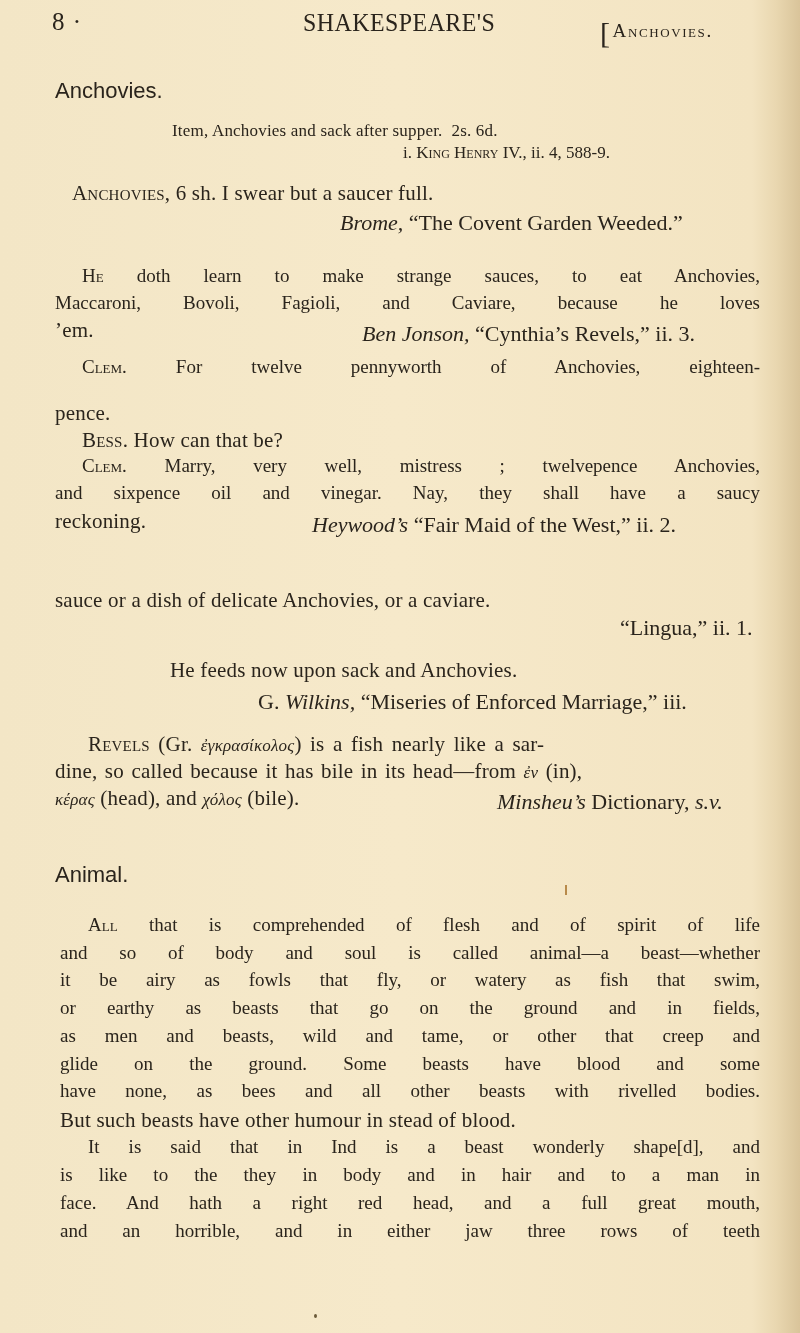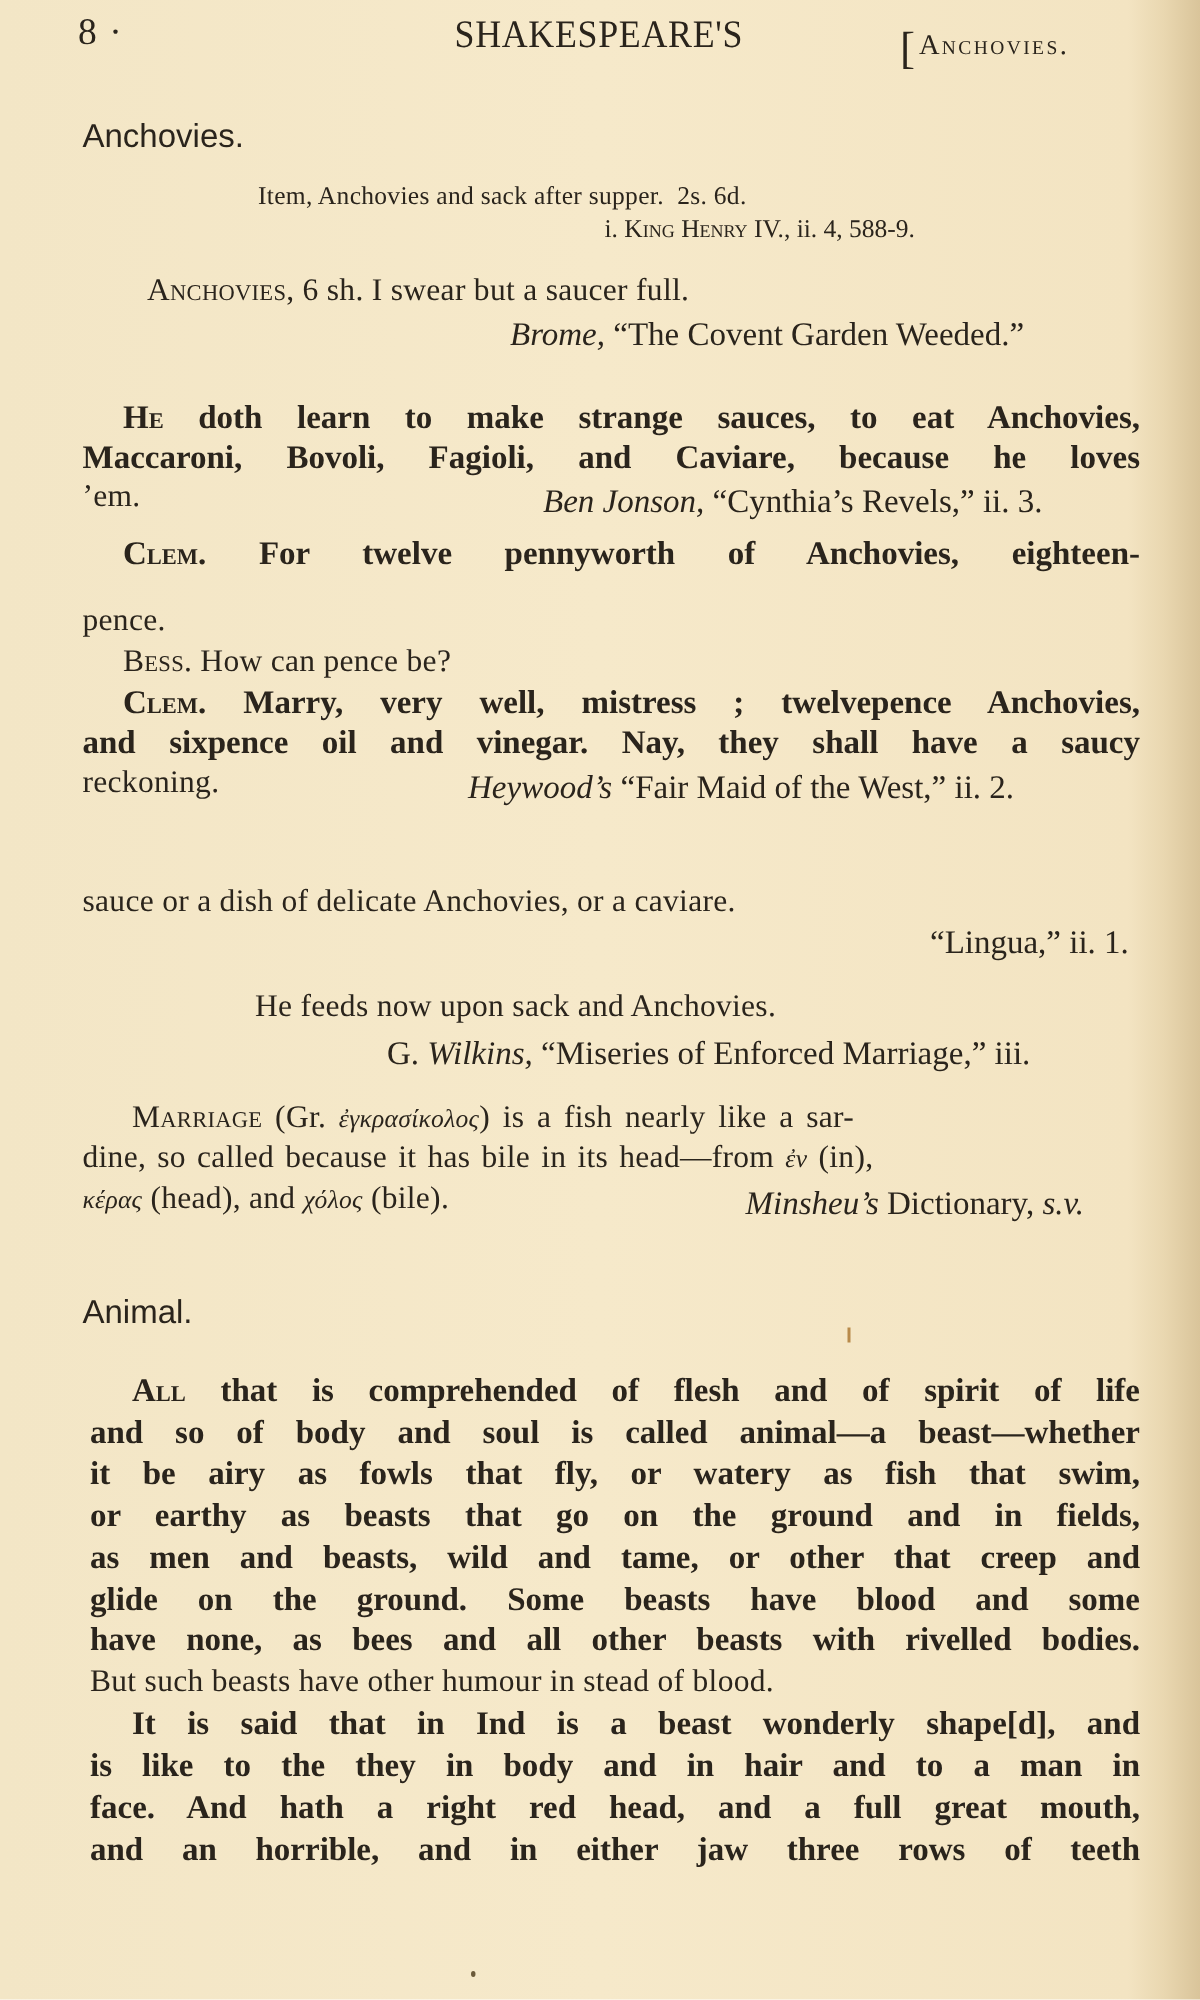--- a/index.html
+++ b/index.html
@@ -13,21 +13,21 @@
   .page { position:absolute; left:0; top:0; width:800px; height:1333px; }
   .runhead { position:absolute; top:8px; left:0; width:800px; height:40px; }
   .runhead .num { position:absolute; left:52px; top:0; font-size:25px; letter-spacing:1px; }
   .runhead .title { position:absolute; left:303px; top:0; font-size:26px; letter-spacing:0.5px; transform:scaleX(0.92); transform-origin:left; }
   .runhead .sect { position:absolute; left:600px; top:2px; font-size:19px; letter-spacing:1.6px; font-variant:small-caps; }
   .runhead .sect .brk { font-size:30px; position:relative; top:6px; margin-right:1px; font-weight:300; }
 
   .heading { position:absolute; left:55px; font-family:"Liberation Sans","DejaVu Sans",sans-serif; font-size:22px; color:#2a241c; }
 
   .line { position:absolute; white-space:nowrap; font-size:21px; letter-spacing:0.2px; }
-  .just { position:absolute; left:55px; width:705px; text-align:justify; text-align-last:justify; white-space:nowrap; font-size:22px;font-weight:bold; }
+  .just { position:absolute; left:55px; width:705px; text-align:justify; text-align-last:justify; white-space:nowrap; font-size:19px; }
   .small { font-size:16px; }
   .sc { font-variant:small-caps; }
   .it { font-style:italic; }
   .cite { position:absolute; white-space:nowrap; font-size:22px; }
   .greek { font-style:italic; font-size:17px; }
   .speck { position:absolute; width:3px; height:4px; background:#6b5a3a; border-radius:50%; }
 </style>
 </head>
 <body>
 
@@ -37,43 +37,43 @@
     <span class="num">8 ·</span>
     <span class="title">SHAKESPEARE'S</span>
     <span class="sect"><span class="brk">[</span><span>Anchovies.</span></span>
   </div>
 
   <div class="heading" style="top:78px;">Anchovies.</div>
 
   <div class="line small" style="left:172px; top:121px; font-size:17px;"><span>Item, Anchovies and sack after supper.</span>&nbsp;&nbsp;<span>2s. 6d.</span></div>
   <div class="cite" style="left:403px; top:143px; font-size:17px;"><span>i.</span> <span class="sc">King Henry</span> <span>IV., ii. 4, 588-9.</span></div>
 
-  <div class="line" style="left:98px; top:181px;"><span class="sc">Anchovies,</span> <span>6 sh. I swear but a saucer full.</span></div>
+  <div class="line" style="left:72px; top:181px;"><span class="sc">Anchovies,</span> <span>6 sh. I swear but a saucer full.</span></div>
   <div class="cite" style="left:340px; top:210px;"><span class="it">Brome,</span> <span>“The Covent Garden Weeded.”</span></div>
 
   <div class="just" style="top:265px; left:82px; width:678px;"><span class="sc">He</span> <span>doth learn to make strange sauces, to eat Anchovies,</span></div>
   <div class="just" style="top:292px;">Maccaroni, Bovoli, Fagioli, and Caviare, because he loves</div>
   <div class="line" style="left:55px; top:318px;">’em.</div>
   <div class="cite" style="left:362px; top:321px;"><span class="it">Ben Jonson,</span> <span>“Cynthia’s Revels,” ii. 3.</span></div>
 
   <div class="just" style="top:356px; left:82px; width:678px;"><span class="sc">Clem.</span> <span>For twelve pennyworth of Anchovies, eighteen-</span></div>
   <div class="line" style="left:55px; top:401px;">pence.</div>
-  <div class="line" style="left:82px; top:428px;"><span class="sc">Bess.</span> <span>How can pence be?</span></div>
+  <div class="line" style="left:82px; top:428px;"><span class="sc">Bess.</span> <span>How can that be?</span></div>
   <div class="just" style="top:455px; left:82px; width:678px;"><span class="sc">Clem.</span> <span>Marry, very well, mistress ; twelvepence Anchovies,</span></div>
   <div class="just" style="top:482px;">and sixpence oil and vinegar.  Nay, they shall have a saucy</div>
   <div class="line" style="left:55px; top:509px;">reckoning.</div>
   <div class="cite" style="left:312px; top:512px;"><span class="it">Heywood’s</span> <span>“Fair Maid of the West,” ii. 2.</span></div>
 
   <div class="line" style="left:55px; top:588px;">sauce or a dish of delicate Anchovies, or a caviare.</div>
   <div class="cite" style="left:620px; top:615px;">“Lingua,” ii. 1.</div>
 
   <div class="line" style="left:170px; top:658px;">He feeds now upon sack and Anchovies.</div>
   <div class="cite" style="left:258px; top:689px;"><span>G.</span> <span class="it">Wilkins,</span> <span>“Miseries of Enforced Marriage,” iii.</span></div>
 
-  <div class="line" style="left:88px; top:732px; word-spacing:3px;"><span class="sc">Marriage</span> <span>(Gr.</span> <span class="greek">ἐγκρασίκολος</span><span>) is a fish nearly like a sar-</span></div>
+  <div class="line" style="left:88px; top:732px; word-spacing:3px;"><span class="sc">Revels</span> <span>(Gr.</span> <span class="greek">ἐγκρασίκολος</span><span>) is a fish nearly like a sar-</span></div>
   <div class="line" style="left:55px; top:759px; word-spacing:2px;"><span>dine, so called because it has bile in its head—from</span> <span class="greek">ἐν</span> <span>(in),</span></div>
   <div class="line" style="left:55px; top:786px;"><span class="greek">κέρας</span> <span>(head), and</span> <span class="greek">χόλος</span> <span>(bile).</span></div>
   <div class="cite" style="left:497px; top:789px;"><span class="it">Minsheu’s</span> <span>Dictionary,</span> <span class="it">s.v.</span></div>
 
   <div class="heading" style="top:862px;">Animal.</div>
   <div style="position:absolute; left:565px; top:885px; width:2px; height:10px; background:#b88a4a;"></div>
 
   <div class="just" style="top:914px; left:88px; width:672px;"><span class="sc">All</span> <span>that is comprehended of flesh and of spirit of life</span></div>
   <div class="just" style="top:942px; left:60px; width:700px;">and so of body and soul is called animal—a beast—whether</div>
   <div class="just" style="top:969px; left:60px; width:700px;">it be airy as fowls that fly, or watery as fish that swim,</div>

